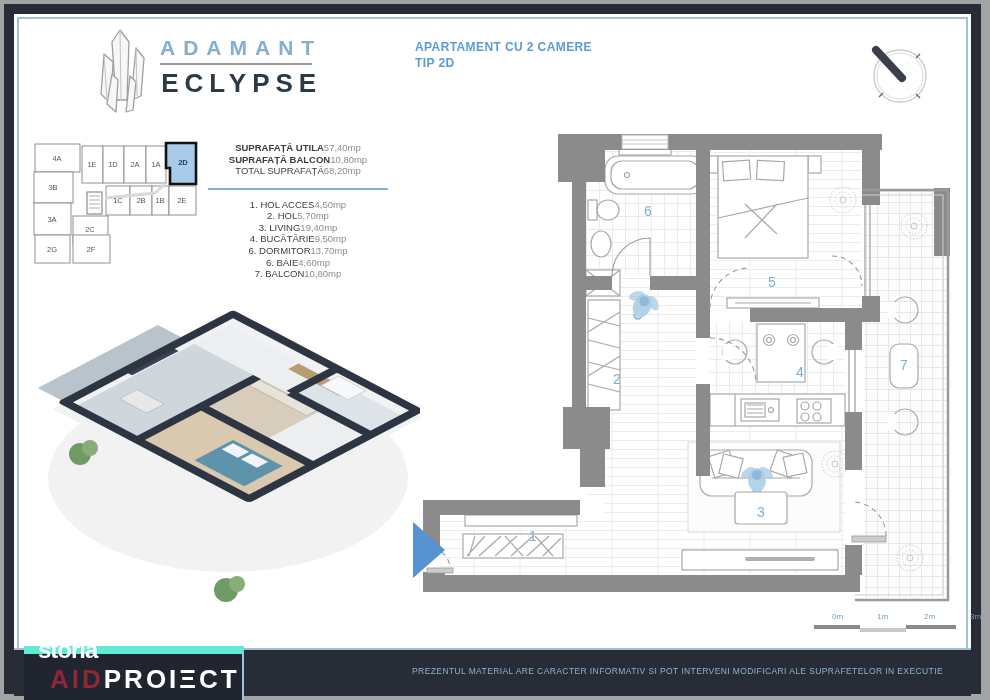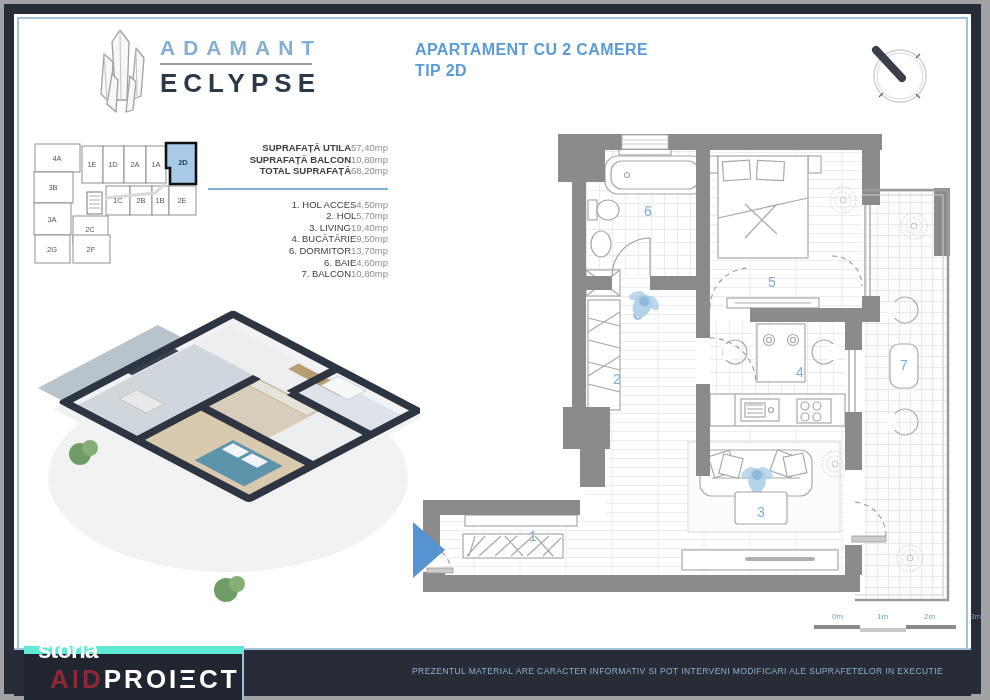--- a/index.html
+++ b/index.html
@@ -7,30 +7,30 @@
   .frame{position:absolute;left:4px;top:4px;width:977px;height:690px;background:#272c37;}
   .page{position:absolute;left:14px;top:14px;width:957px;height:634px;background:#ffffff;}
   .blueline{position:absolute;left:3px;top:3px;right:3px;bottom:-2px;border:2px solid #9fc2da;border-bottom:none;pointer-events:none;}
   .footer{position:absolute;left:14px;top:648px;width:957px;height:46px;background:#272c37;border-top:2px solid #9fc2da;}
   .logo-box{position:absolute;left:10px;top:-4px;width:218px;height:48px;background:#20252f;border-top:8px solid #5eead4;border-right:2px solid #9fc2da;}
   .aid{position:absolute;left:26px;top:10px;font-size:26px;font-weight:bold;letter-spacing:3px;white-space:nowrap;}
   .aid .red{color:#8e2738;}
   .aid .white{color:#ffffff;}
   .storia{position:absolute;left:14px;top:-18px;color:#ffffff;font-size:24px;font-weight:bold;letter-spacing:-1px;}
   .disclaimer{position:absolute;right:28px;top:16px;color:#8fb2cf;font-size:8.5px;letter-spacing:.4px;margin-left:19px;}
-  .brand{position:absolute;left:160px;top:36px;text-align:left;}
+  .brand{position:absolute;left:160px;top:36px;text-align:right;}
   .brand-name{color:#85aed3;font-size:21px;font-weight:bold;letter-spacing:8px;}
   .brand-div{width:152px;height:2px;background:#9a9a9a;margin:3px 0 3px 0;}
   .brand-sub{color:#2c3947;font-size:26px;font-weight:bold;letter-spacing:6px;}
   .crystal{position:absolute;left:92px;top:26px;}
-  .title{position:absolute;left:415px;top:40px;color:#5b9bd5;font-size:16px;font-weight:bold;line-height:1.3;letter-spacing:.4px;}
+  .title{position:absolute;left:415px;top:40px;color:#5b9bd5;font-size:12px;font-weight:bold;line-height:1.3;letter-spacing:.4px;}
   .compass{position:absolute;left:866px;top:38px;}
   .keyplan{position:absolute;left:27px;top:140px;}
   .areas{position:absolute;left:208px;top:142px;width:180px;font-size:9.5px;color:#3c3c3c;}
-  .arow{display:flex;justify-content:flex-end;line-height:1.22;}
+  .arow{display:flex;justify-content:center;line-height:1.22;}
   .arow .v{color:#8d8d8d;}
   .asep{border-top:2px solid #7fb2d8;margin:11px 0 9px 0;}
   .iso{position:absolute;left:28px;top:272px;}
   .plan{position:absolute;left:405px;top:126px;}
   .scalebar{position:absolute;left:812px;top:612px;width:150px;height:26px;}
   .scalebar .lbl{position:absolute;top:0;font-size:8px;color:#6f9fc8;padding-left:20px;}
   .scalebar .seg{position:absolute;height:4px;}
   .wall{fill:#8b8b8b;}
   .furn{fill:#ffffff;stroke:#a8a8a8;stroke-width:1.2;}
   .thin{fill:none;stroke:#a8a8a8;stroke-width:1.2;}
@@ -127,21 +127,21 @@
 <div class="areas">
   <div class="arow">
       <span style="font-weight:bold">SUPRAFAȚĂ UTILA</span>
       <span class="v">57,40mp</span>
     </div>
   <div class="arow">
       <span style="font-weight:bold">SUPRAFAȚĂ BALCON</span>
       <span class="v">10,80mp</span>
     </div>
   <div class="arow">
-      <span style="font-weight:bold">TOTAL SUPRAFAȚĂ</span>
+      <span style="font-weight:normal">TOTAL SUPRAFAȚĂ</span>
       <span class="v">68,20mp</span>
     </div>
   <div class="asep"></div>
   <div class="arow">
       <span>1. HOL ACCES</span>
       <span class="v">4,50mp</span>
     </div>
   <div class="arow">
       <span>2. HOL</span>
       <span class="v">5,70mp</span>

